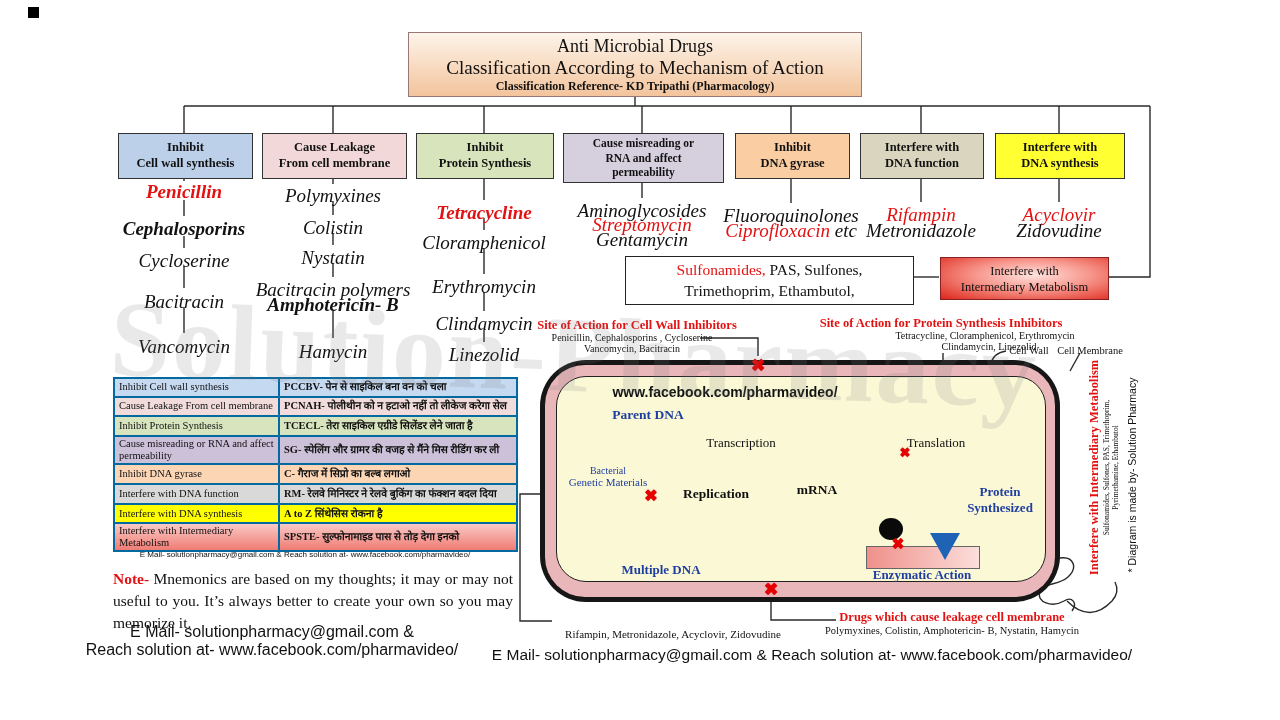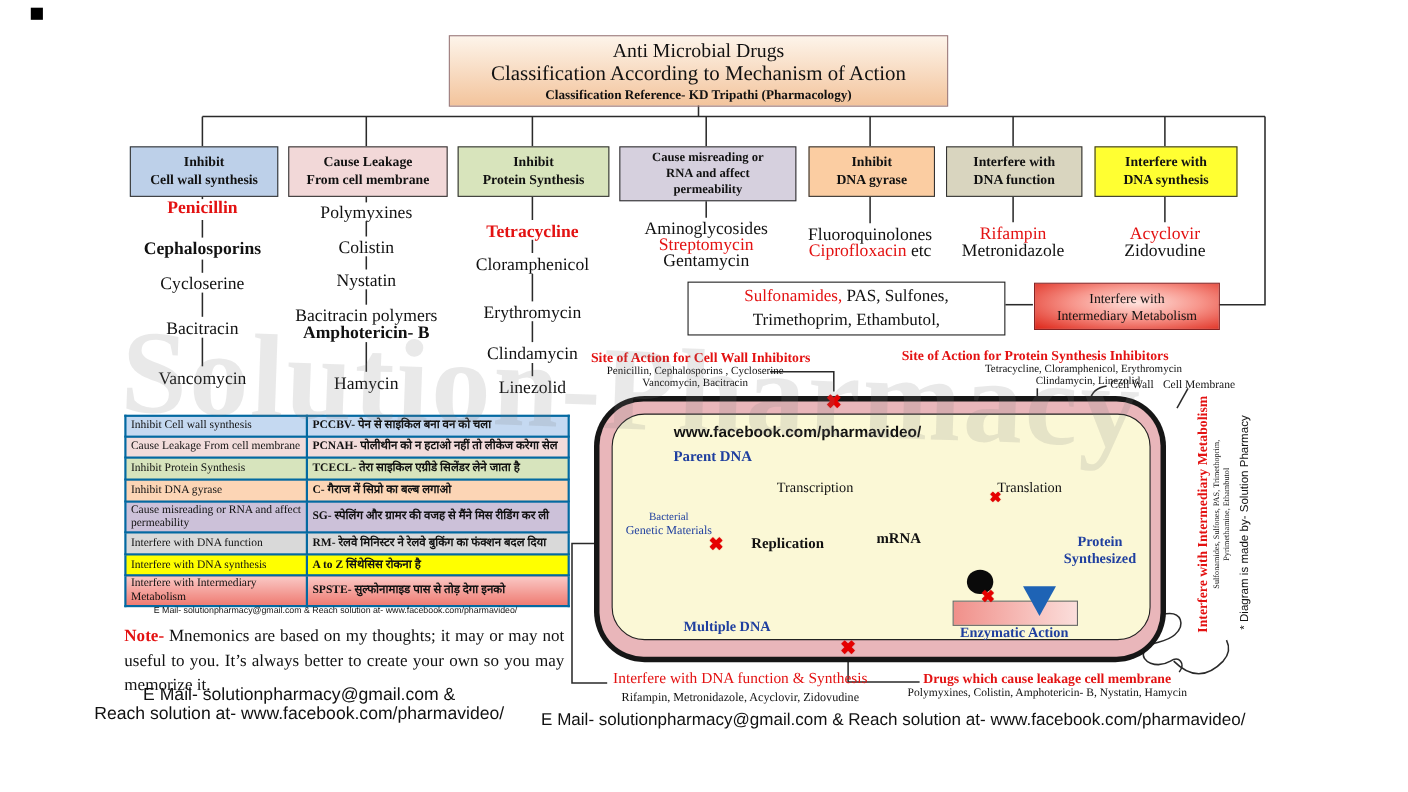--- a/index.html
+++ b/index.html
@@ -20,21 +20,21 @@
   
   #title-box{left:408px;top:32px;width:452px;height:63px;z-index:2;
      background:linear-gradient(#fdf4ea,#f3c49c);border:1.5px solid #977;text-align:center;}
   #title-box .t1{font-size:18px;padding-top:3px;}
   #title-box .t2{font-size:19px;}
   #title-box .t3{font-size:12px;font-weight:bold;}
   
   .catbox{top:133px;height:44px;z-index:2;border:1.6px solid #333;text-align:center;
      font-weight:bold;font-size:12.5px;line-height:1.25;display:flex;flex-direction:column;justify-content:center;}
   
-  .drug{font-size:16px;z-index:3;}
+  .drug{font-size:19px;z-index:3;font-style:italic;}
   
   #sulfa-box{left:625px;top:256px;width:287px;height:45px;background:#fff;border:1.6px solid #222;
      text-align:center;font-size:15.5px;line-height:21px;z-index:2;padding-top:2px;}
   #intermediary-box{left:940px;top:257px;width:167px;height:41px;border:1.2px solid #822;
      background:radial-gradient(ellipse at 55% 42%, #ffe3de 0%, #f7958b 45%, #dd2619 100%);
      text-align:center;font-size:12.5px;line-height:16px;z-index:2;display:flex;flex-direction:column;justify-content:center;}
   
   #cell-outer{left:540px;top:360px;width:520px;height:242px;background:#161616;border-radius:46px;z-index:1;}
   #cell-ring{left:545px;top:365px;width:510px;height:232px;background:#e9b6ba;border-radius:40px;z-index:1;}
   #cell-inner{left:556px;top:376px;width:488px;height:204px;background:#fbf8d6;border-radius:30px;
@@ -234,46 +234,45 @@
   <div class="abs" style="left:879px;top:518px;width:24px;height:22px;border-radius:50%;background:#0a0a0a;z-index:3;"></div>
   <div class="abs" style="left:866px;top:546px;width:112px;height:21px;border:1px solid #666;background:linear-gradient(90deg,#f0908a,#fbdedb);z-index:2;"></div>
   <div class="abs" style="left:930px;top:533px;width:0;height:0;border-left:15px solid transparent;border-right:15px solid transparent;border-top:27px solid #1e63b5;z-index:3;"></div>
 
   <span class="abs xmark" style="left:758px;top:365px;font-size:17px;">✖</span>
   <span class="abs xmark" style="left:651px;top:496px;font-size:16px;">✖</span>
   <span class="abs xmark" style="left:905px;top:452px;font-size:13px;">✖</span>
   <span class="abs xmark" style="left:898px;top:544px;font-size:15px;">✖</span>
   <span class="abs xmark" style="left:771px;top:589px;font-size:17px;">✖</span>
 
-  <div class="abs ctr ser red txt" style="left:673px;top:610px;font-size:14px;">Interfere with DNA function &amp; Synthesis</div>
   <div class="abs ctr ser txt" style="left:673px;top:628px;font-size:11px;">Rifampin, Metronidazole, Acyclovir, Zidovudine</div>
   <div class="abs ctr ser red b txt" style="left:952px;top:610px;font-size:12.5px;">Drugs which cause leakage cell membrane</div>
   <div class="abs ctr ser txt" style="left:952px;top:625px;font-size:10.5px;">Polymyxines, Colistin, Amphotericin- B, Nystatin, Hamycin</div>
 
   <table id="mn-table" class="abs ser">
     <tbody>
         <tr style="height:19px;">
           <td style="width: 155px; background: rgb(197, 217, 241);">Inhibit Cell wall synthesis</td>
           <td class="c2" style="width: 228px; background: rgb(197, 217, 241);">PCCBV- पेन से साइकिल बना वन को चला</td>
         </tr>
     <tr style="height:19px;">
           <td style="background: rgb(242, 220, 219);">Cause Leakage From cell membrane</td>
           <td class="c2" style="background: rgb(242, 220, 219);">PCNAH- पोलीथीन को न हटाओ नहीं तो लीकेज करेगा सेल</td>
         </tr>
     <tr style="height:20px;padding-left:44px;">
           <td style="background: rgb(215, 228, 189);">Inhibit Protein Synthesis</td>
           <td class="c2" style="background: rgb(215, 228, 189);">TCECL- तेरा साइकिल एग्रीडे सिलेंडर लेने जाता है</td>
         </tr>
+    <tr style="height:27px;">
+          <td style="background: rgb(204, 193, 217);">Cause misreading or RNA and affect permeability</td>
+          <td class="c2" style="background: rgb(204, 193, 217);">SG- स्पेलिंग और ग्रामर की वजह से मैंने मिस रीडिंग कर ली</td>
+        </tr>
     <tr style="height:20px;">
           <td style="background: rgb(252, 213, 181);">Inhibit DNA gyrase</td>
           <td class="c2" style="background: rgb(252, 213, 181);">C- गैराज में सिप्रो का बल्ब लगाओ</td>
-        </tr>
-    <tr style="height:27px;">
-          <td style="background: rgb(204, 193, 217);">Cause misreading or RNA and affect permeability</td>
-          <td class="c2" style="background: rgb(204, 193, 217);">SG- स्पेलिंग और ग्रामर की वजह से मैंने मिस रीडिंग कर ली</td>
         </tr>
     <tr style="height:20px;">
           <td style="background: rgb(217, 217, 217);">Interfere with DNA function</td>
           <td class="c2" style="background: rgb(217, 217, 217);">RM- रेलवे मिनिस्टर ने रेलवे बुकिंग का फंक्शन बदल दिया</td>
         </tr>
     <tr style="height:19px;">
           <td style="background: rgb(255, 255, 0);">Interfere with DNA synthesis</td>
           <td class="c2" style="background: rgb(255, 255, 0);">A to Z सिंथेसिस रोकना है</td>
         </tr>
     <tr style="height:22px;" class="row-grad">

